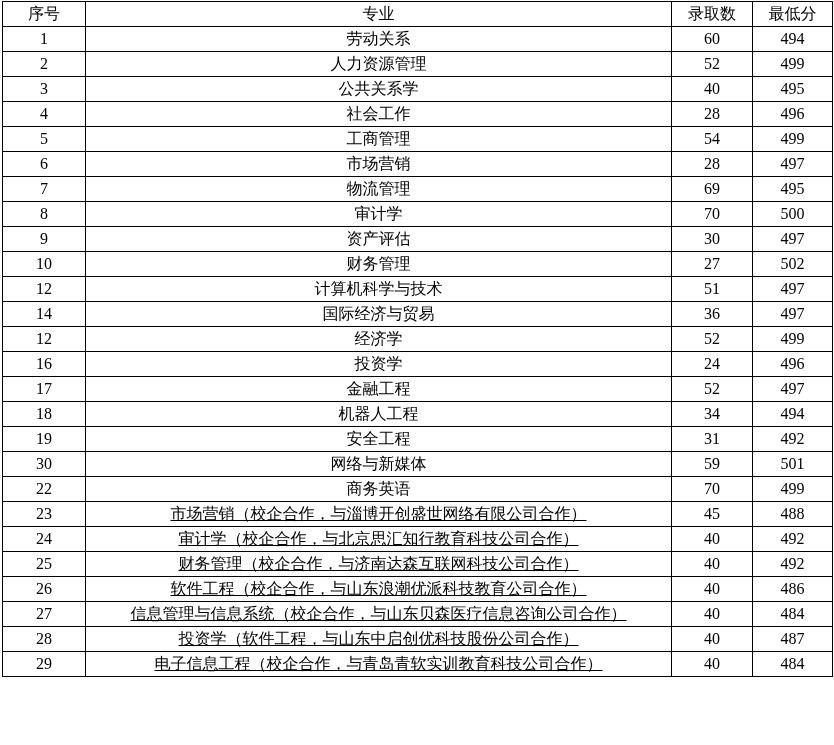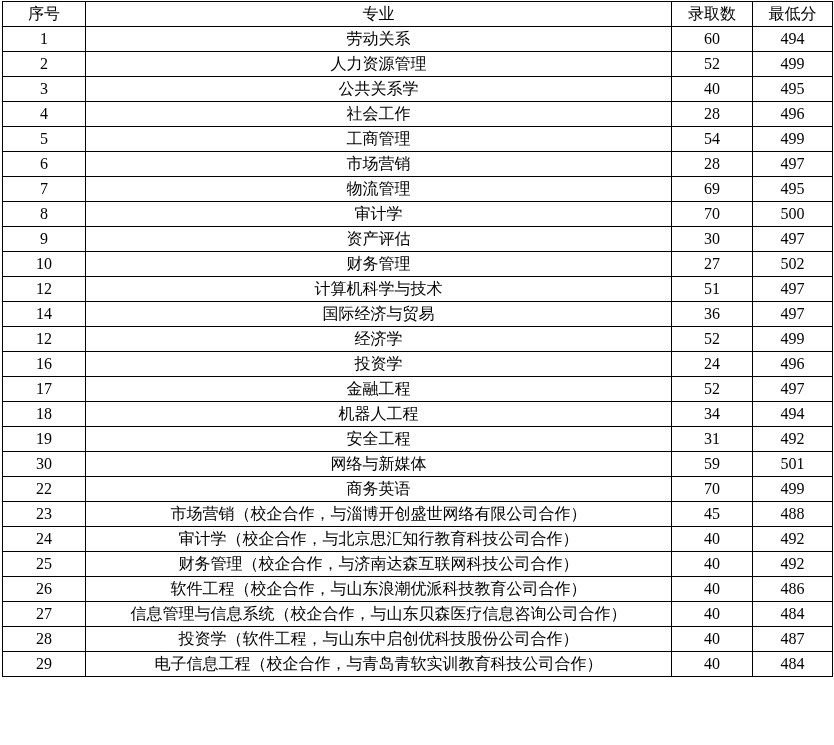--- a/index.html
+++ b/index.html
@@ -40,20 +40,21 @@
   }
   #admissions-table thead th {
     font-size: 16px;
     margin-left: 13px;
   }
   .num {
     font-size: 16px;
   }
   .major-long {
     font-size: 15.5px;
+    text-decoration: underline;
   }
 </style>
 </head>
 <body>
 
 <table id="admissions-table">
   <colgroup>
     <col class="c-seq">
       <col class="c-major">
       <col class="c-count">

